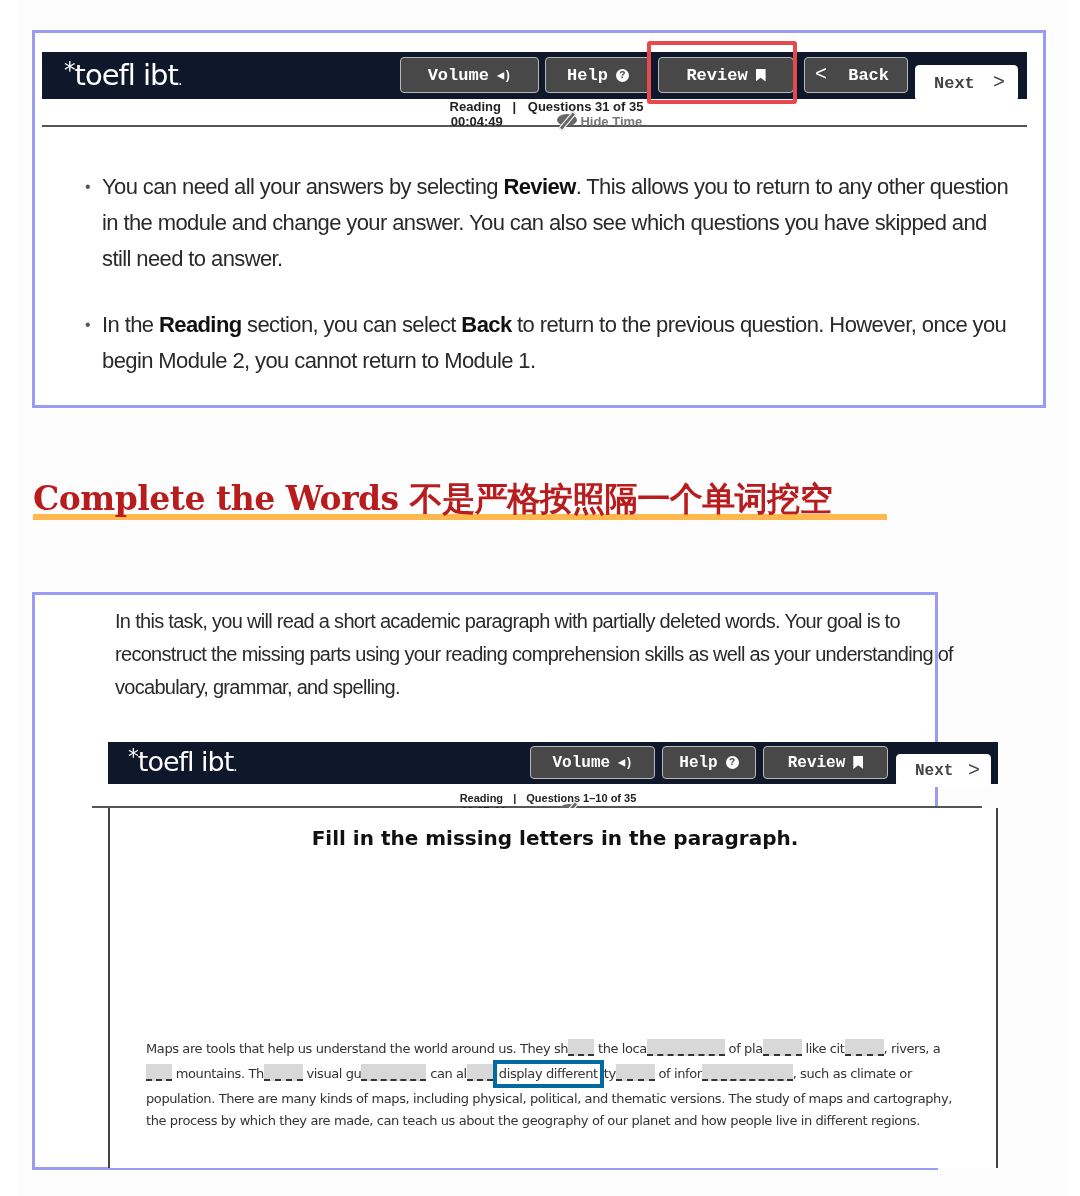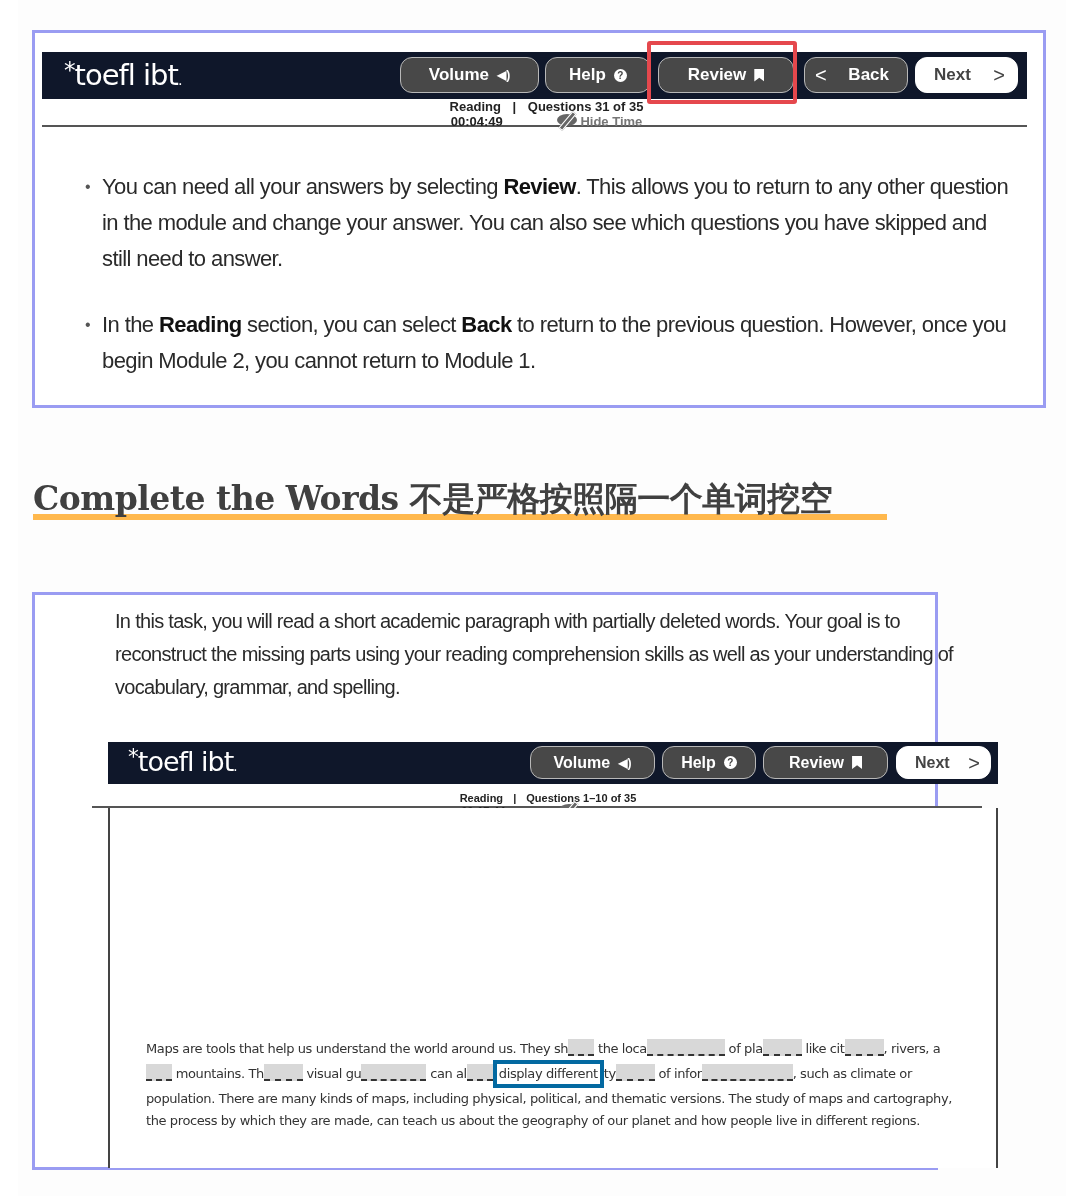--- a/index.html
+++ b/index.html
@@ -16,22 +16,22 @@
   .toefl-bar { position: absolute; background: #0f172a; display: flex; align-items: center; }
   .bar-1 { left: 7px; top: 19px; width: 985px; height: 47px; }
   .bar-2 { left: 73px; top: 147px; width: 890px; height: 42px; }
 
   .logo { color: #ffffff; font-family: "DejaVu Sans", sans-serif; font-weight: normal; letter-spacing: -1px; position: absolute; }
   .logo .star { font-size: 0.8em; vertical-align: top; position: relative; top: -2px; }
   .logo .dot { font-size: 0.5em; }
   .bar-1 .logo { left: 22px; top: 6px; font-size: 29px; }
   .bar-2 .logo { left: 20px; top: 4px; font-size: 27px; }
 
-  .tb-btn { position: absolute; border: 1.5px solid #b8b8b8; border-radius: 12px; color: #ffffff; font-family: Liberation Sans, sans-serif; font-weight: bold; display: flex; align-items: center; justify-content: center; gap: 8px; background: #484848; }
-  .tb-btn.white { background: #ffffff; color: #444; border-color: #ffffff; }
+  .tb-btn { position: absolute; border: 1.5px solid #b8b8b8; border-radius: 4px; color: #ffffff; font-family: Liberation Mono, monospace; font-weight: bold; display: flex; align-items: center; justify-content: center; gap: 8px; background: #484848; }
+  .tb-btn.white { background: #ffffff; color: #444; border-color: #ffffff; margin-top: 8px; }
   .bar-1 .tb-btn { height: 36px; top: 5px; font-size: 17px; }
   .bar-2 .tb-btn { height: 33px; top: 4px; font-size: 16px; }
 
   .ico-vol { font-size: 12px; }
   .ico-help { display: inline-block; width: 13px; height: 13px; border-radius: 50%; background: #fff; color: #444; font-size: 10px; line-height: 13px; text-align: center; font-weight: bold; }
   .ico-bookmark { display: inline-block; width: 10px; height: 13px; background: #fff; clip-path: polygon(0 0, 100% 0, 100% 100%, 50% 72%, 0 100%); }
   .chev { font-weight: normal; font-size: 20px; line-height: 1; }
 
   .highlight-red { position: absolute; border: 4px solid #e5484d; border-radius: 3px; }
 
@@ -44,21 +44,21 @@
   .eye-slash { display: inline-block; width: 20px; height: 12px; border-radius: 50%; background: #666; position: relative; }
   .eye-slash::after { content: ""; position: absolute; left: 8px; top: -4px; width: 3px; height: 20px; background: #666; transform: rotate(40deg); border: 1px solid #fff; }
 
   
   .bullets { position: absolute; left: 50px; top: 136px; width: 930px; font-family: "Liberation Sans Narrow", "Liberation Sans", sans-serif; font-size: 22px; line-height: 36px; color: #2a2a2a; letter-spacing: -0.6px; }
   .bullet { display: flex; margin-bottom: 30px; }
   .bullet .dot { width: 17px; flex: none; color: #555; font-size: 16px; }
   .bullet b { font-weight: bold; color: #111; }
 
   
-  .heading { position: absolute; left: 33px; top: 478px; font-family: "DejaVu Serif", serif; font-weight: bold; font-size: 33px; color: #404040; letter-spacing: -0.5px; line-height: 42px; }
+  .heading { position: absolute; left: 33px; top: 478px; font-family: "DejaVu Serif", serif; font-weight: bold; font-size: 33px; color: #b91c1c; letter-spacing: -0.5px; line-height: 42px; }
   .heading-underline { position: absolute; left: 33px; top: 514px; width: 854px; height: 6px; background: #ffb84d; }
 
   
   .intro { position: absolute; left: 80px; top: 10px; width: 880px; font-size: 20px; line-height: 33px; color: #2a2a2a; letter-spacing: -0.7px; }
 
   .screen-2 { position: absolute; left: 73px; top: 213px; width: 890px; height: 360px; border-left: 2px solid #444; border-right: 2px solid #444; background: #fff; }
   .fill-title { position: absolute; top: 18px; left: 0; width: 890px; text-align: center; font-family: "DejaVu Sans", sans-serif; font-weight: bold; font-size: 20px; color: #111; }
   .passage { position: absolute; left: 36px; top: 230px; width: 820px; font-family: "DejaVu Sans", sans-serif; font-size: 13px; line-height: 22px; color: #333; letter-spacing: -0.4px; }
   .blank { display: inline-block; height: 17px; vertical-align: -3px; background: #d8d8d8; border-bottom: 2px dashed #333; }
   .boxed { display: inline-block; border: 4px solid #0369a1; padding: 0 2px; line-height: 20px; }
@@ -160,15 +160,16 @@
     <div class="sub-right">
       <span>00:17:44</span>
       <span class="hide-time">
         <span class="eye-slash"></span>
         <span>Hide Time</span>
       </span>
     </div>
   </div>
 
   <div class="screen-2">
+    <div class="fill-title">Fill in the missing letters in the paragraph.</div>
     <div class="passage" id="passage"><span>Maps are tools that help us understand the world around us. They sh</span><span class="blank" style="width: 26px;"></span><span> the loca</span><span class="blank" style="width: 78px;"></span><span> of pla</span><span class="blank" style="width: 39px;"></span><span> like cit</span><span class="blank" style="width: 39px;"></span><span>, rivers, a</span><span class="blank" style="width: 26px;"></span><span> mountains. Th</span><span class="blank" style="width: 39px;"></span><span> visual gu</span><span class="blank" style="width: 65px;"></span><span> can al</span><span class="blank" style="width: 26px;"></span><span class="boxed">display different</span><span>ty</span><span class="blank" style="width: 39px;"></span><span> of infor</span><span class="blank" style="width: 91px;"></span><span>, such as climate or population. There are many kinds of maps, including physical, political, and thematic versions. The study of maps and cartography, the process by which they are made, can teach us about the geography of our planet and how people live in different regions.</span></div>
   </div>
 </div>
 
 </body></html>

